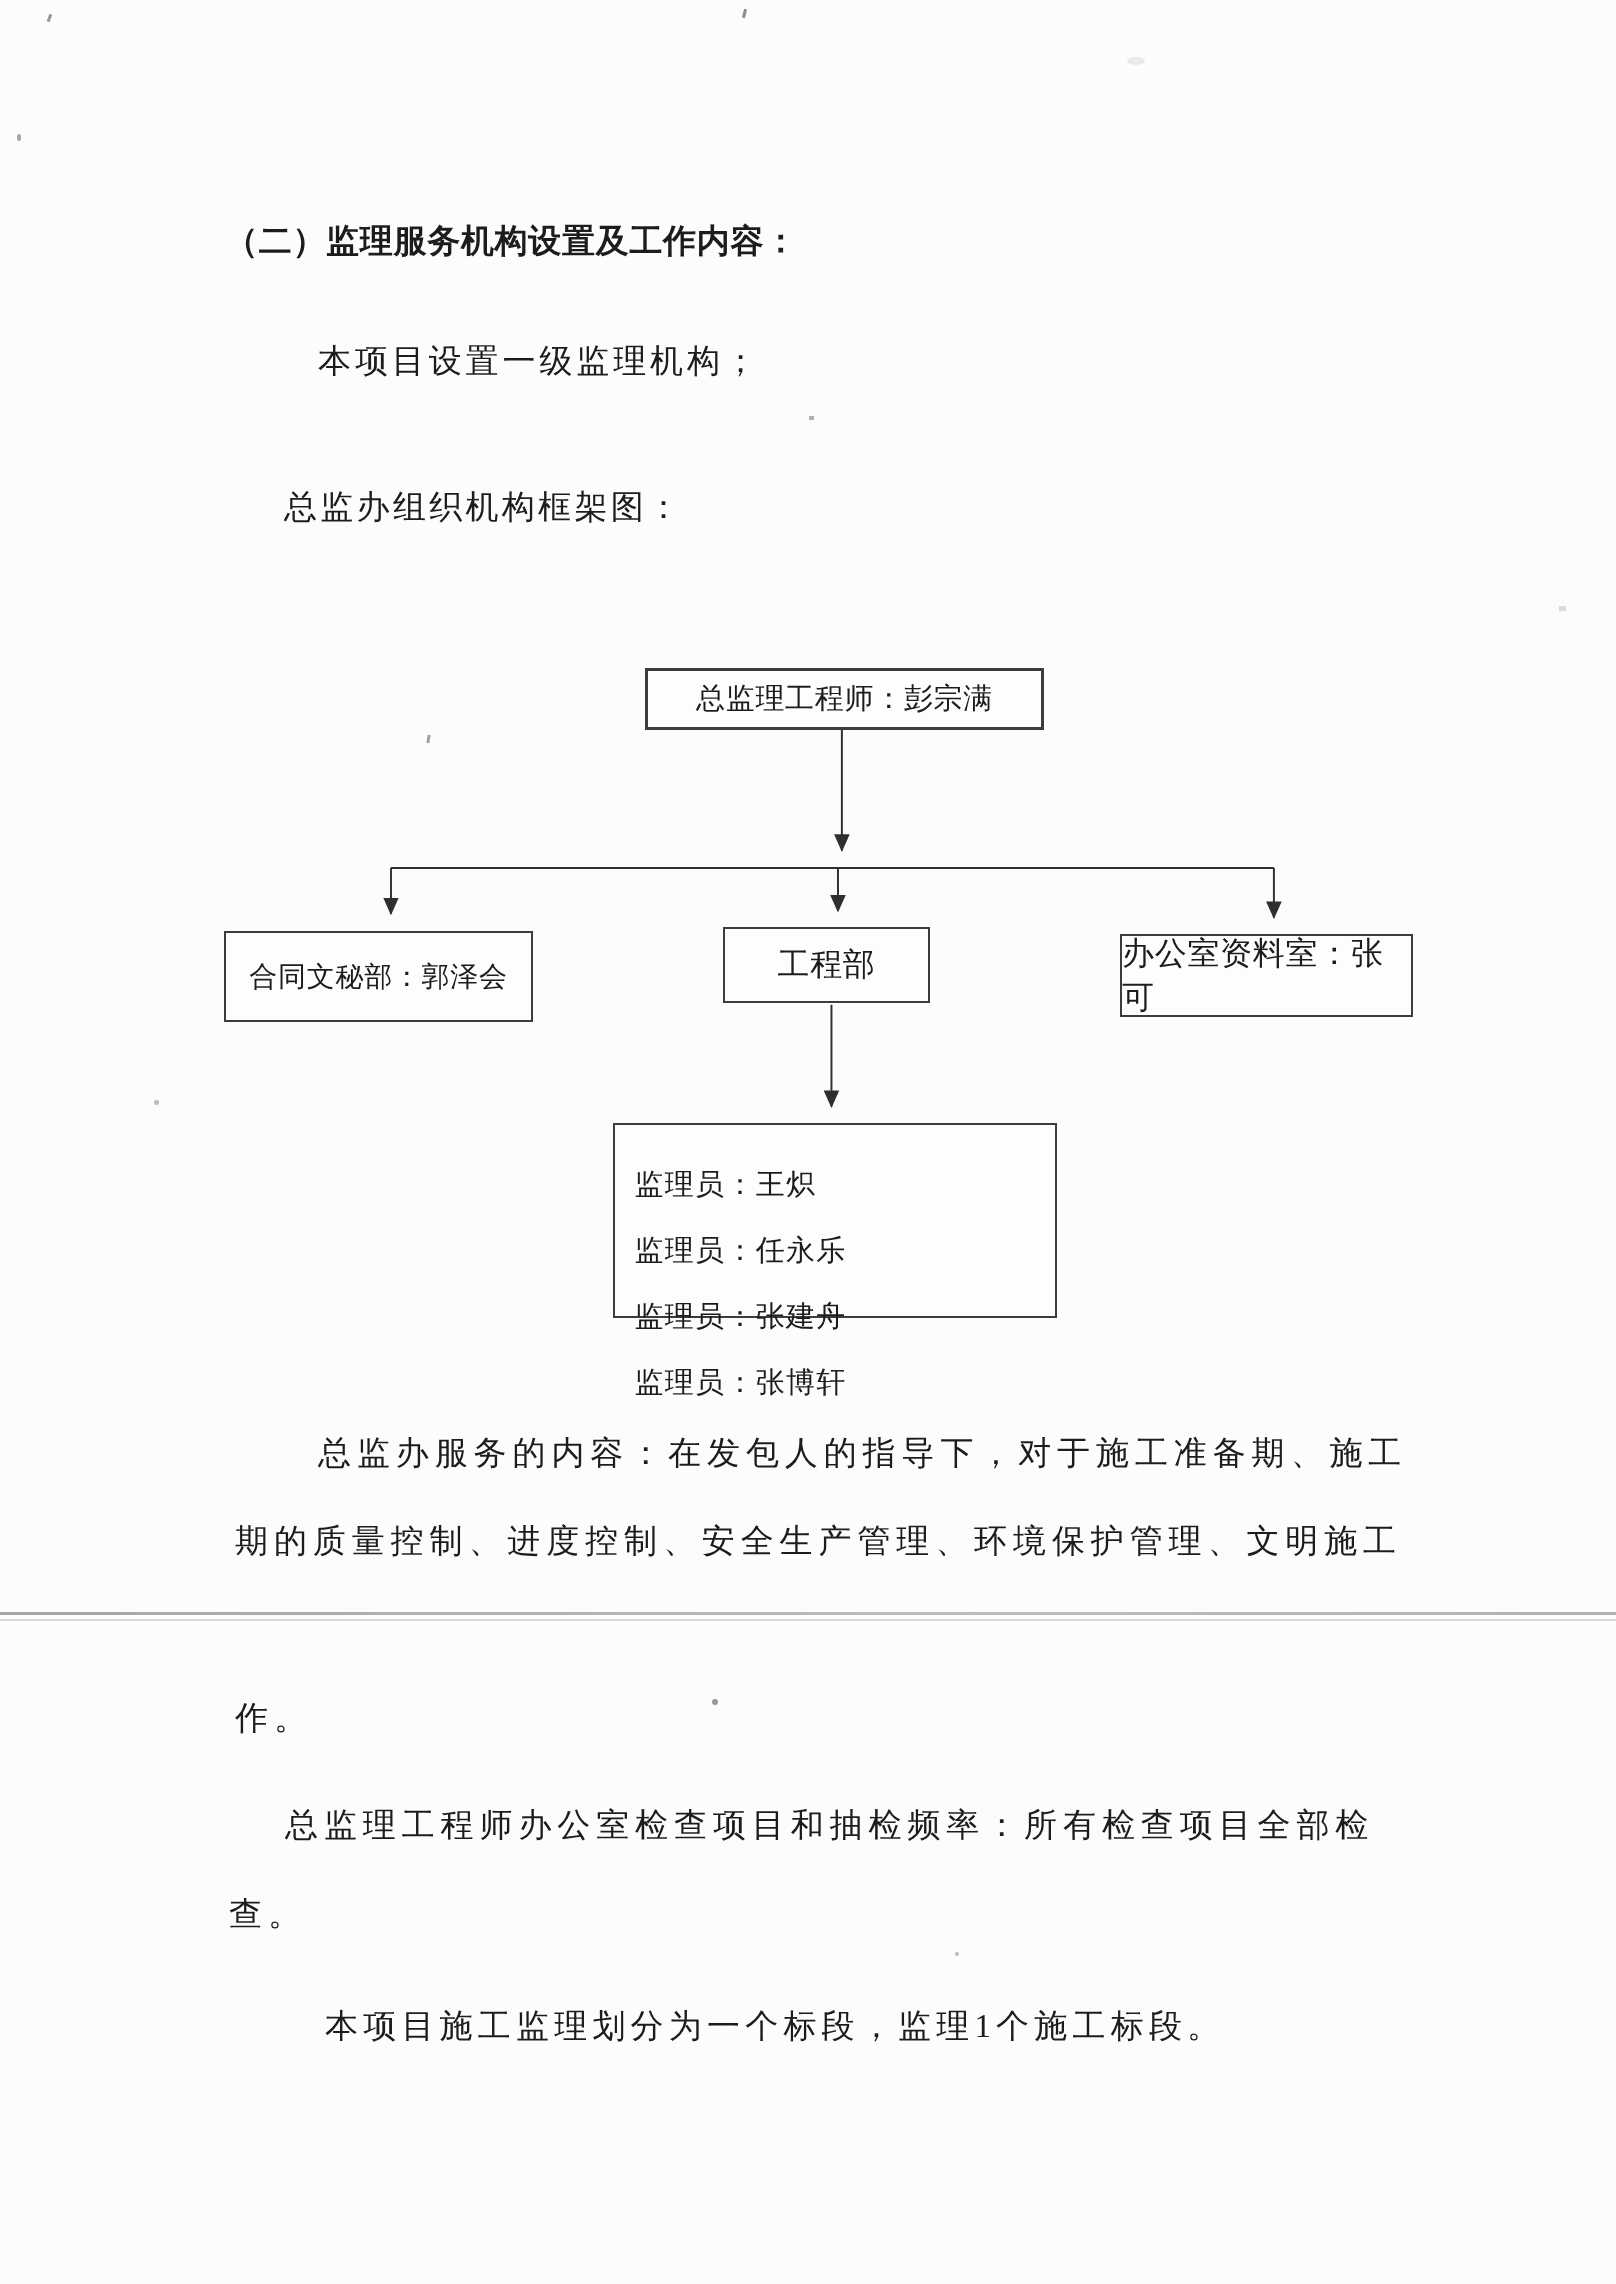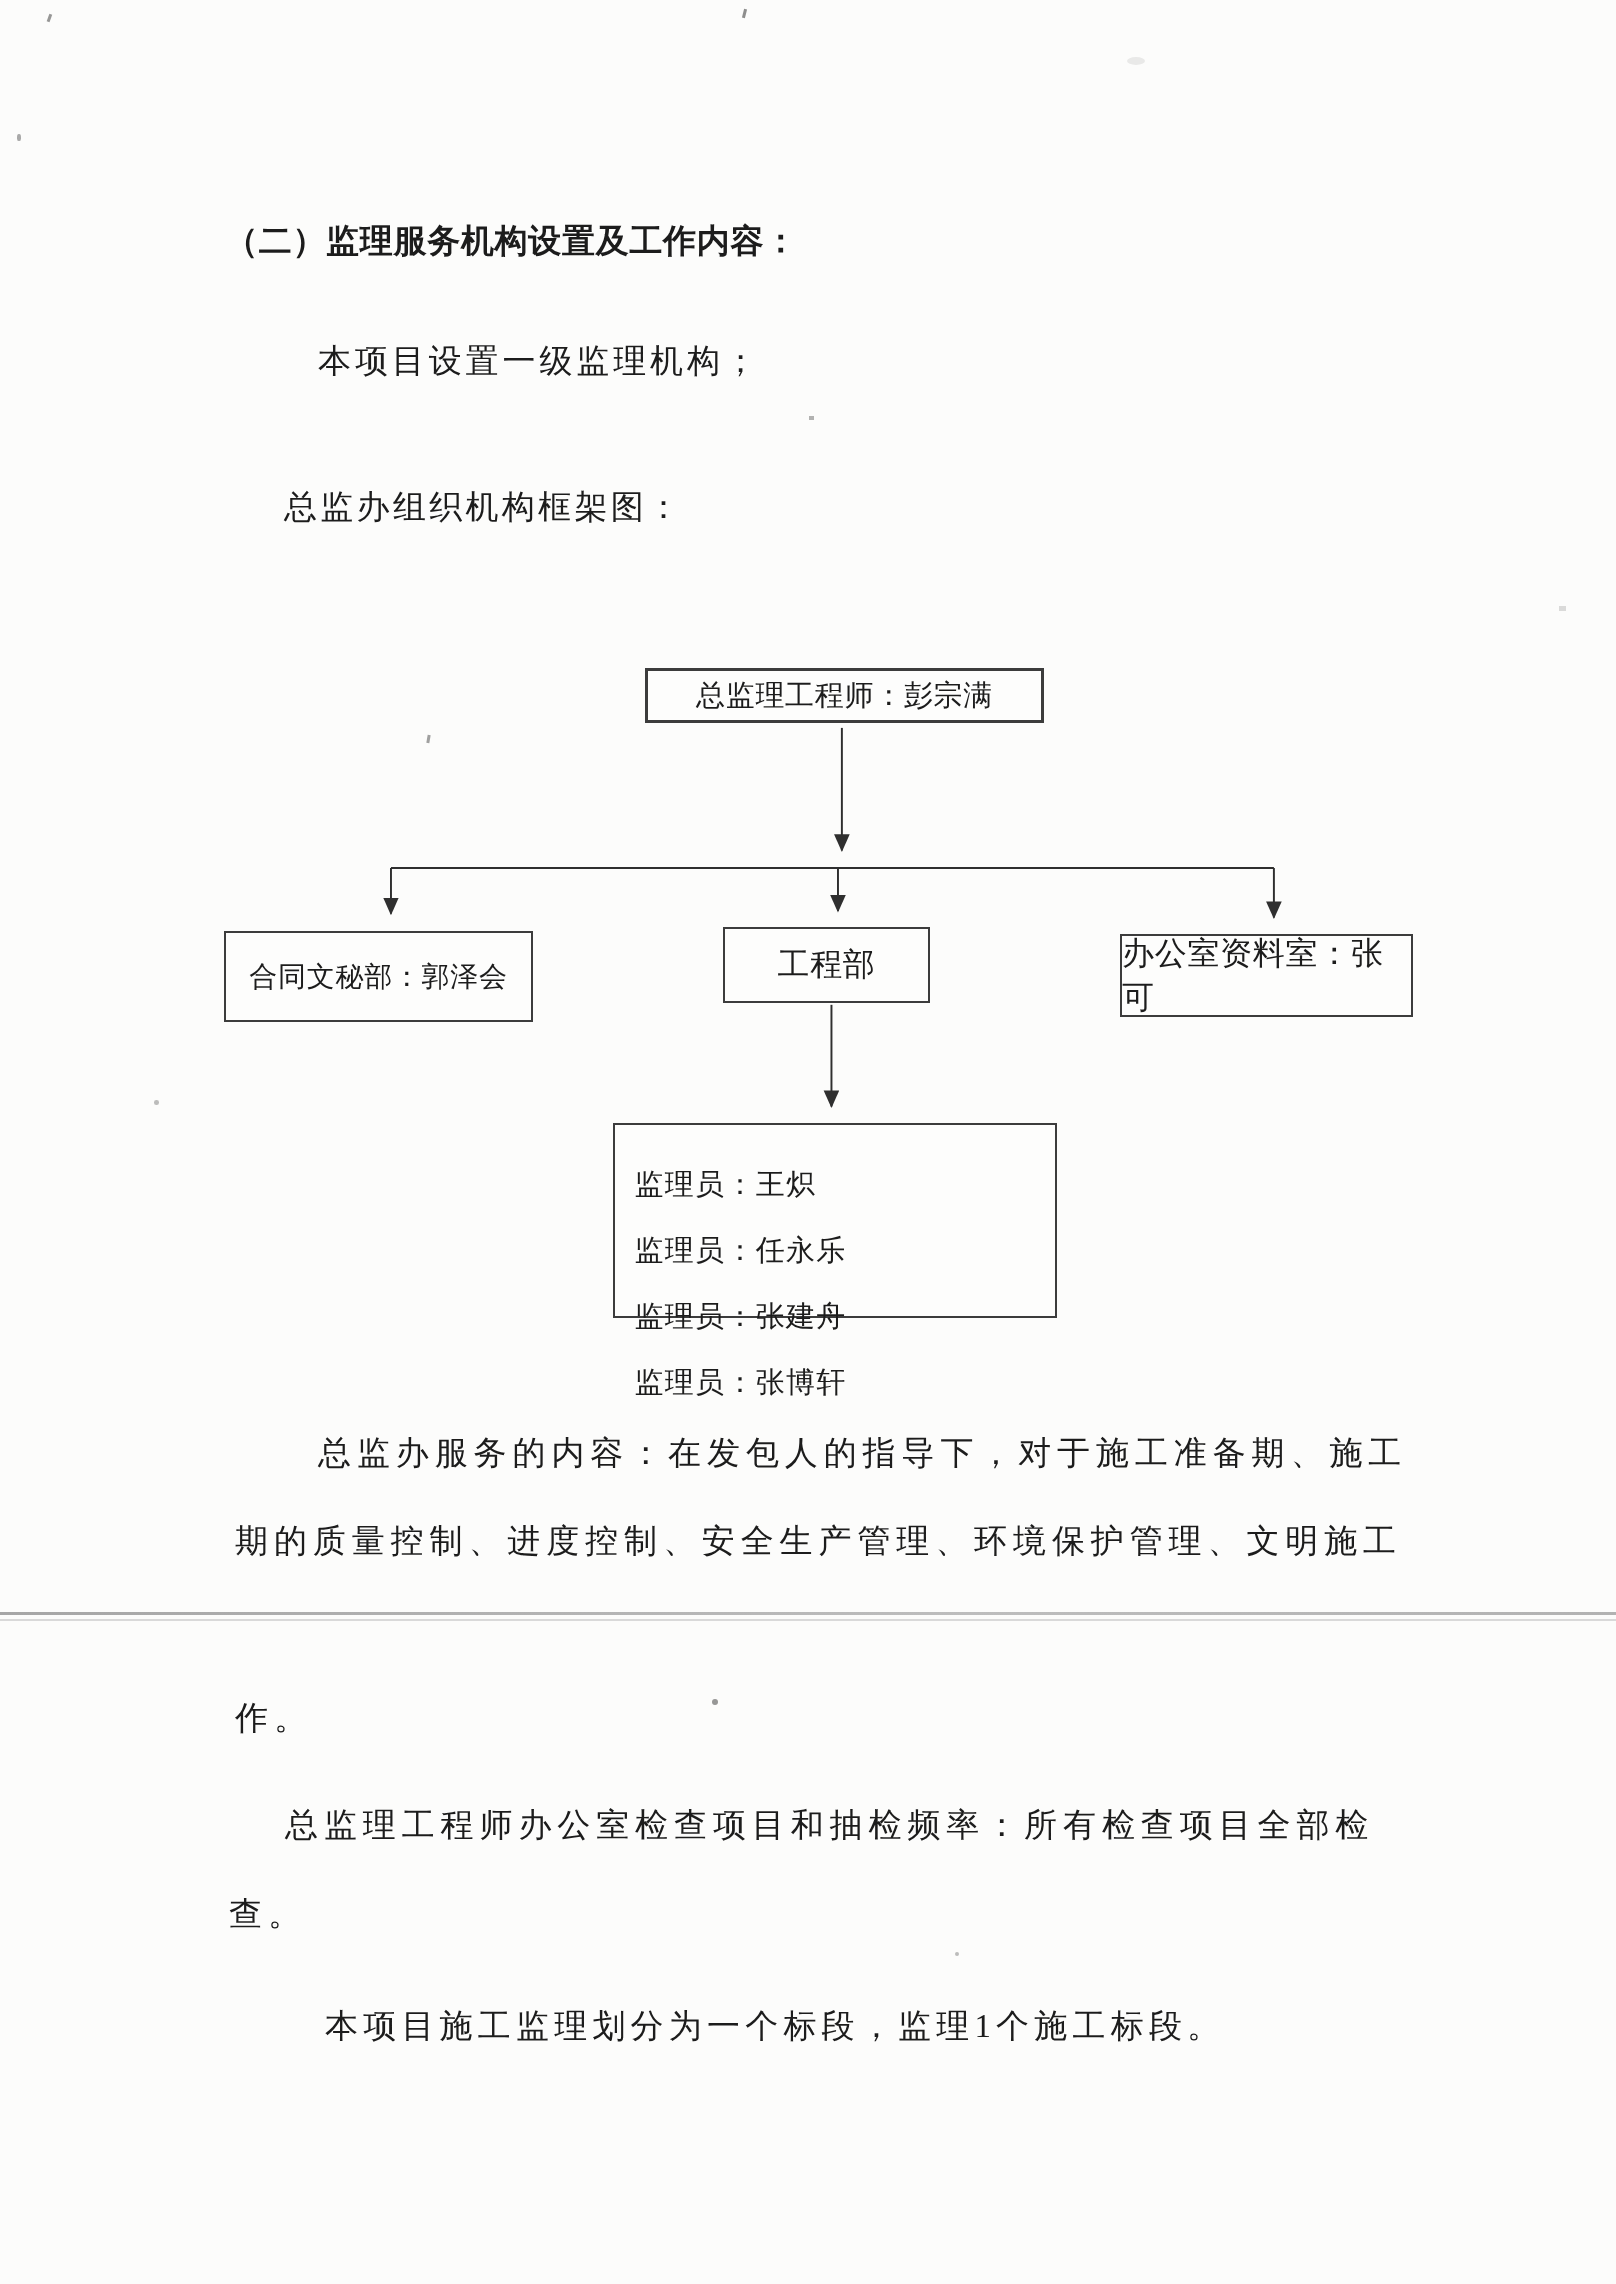--- a/index.html
+++ b/index.html
@@ -24,21 +24,21 @@
   .caption{left:284px;top:447px;font-size:33px;letter-spacing:3.3px;margin-top:38px;}
 
   
   .obox{
     position:absolute;
     border:2.6px solid var(--box-border);
     background:#fdfdfc;
     display:flex;align-items:center;justify-content:center;
     font-size:29px;letter-spacing:0.7px;color:var(--ink);
   }
-  .box-chief{left:645px;top:668px;width:399px;height:55px;border-width:3.3px;}
+  .box-chief{left:645px;top:668px;width:399px;height:62px;border-width:3.3px;}
   .box-left{left:224px;top:931px;width:309px;height:91px;font-size:28px;}
   .box-center{left:723px;top:927px;width:207px;height:76px;font-size:32px;}
   .box-right{left:1120px;top:934px;width:293px;height:83px;font-size:32px;}
   .box-sup{
     left:613px;top:1123px;width:444px;height:195px;
     flex-direction:column;align-items:flex-start;justify-content:flex-start;
     padding:15.6px 0 0 19.5px;font-size:29px;
   }
   .box-sup .sup-line{line-height:45px;letter-spacing:1.3px;margin-top:21px;}
 

